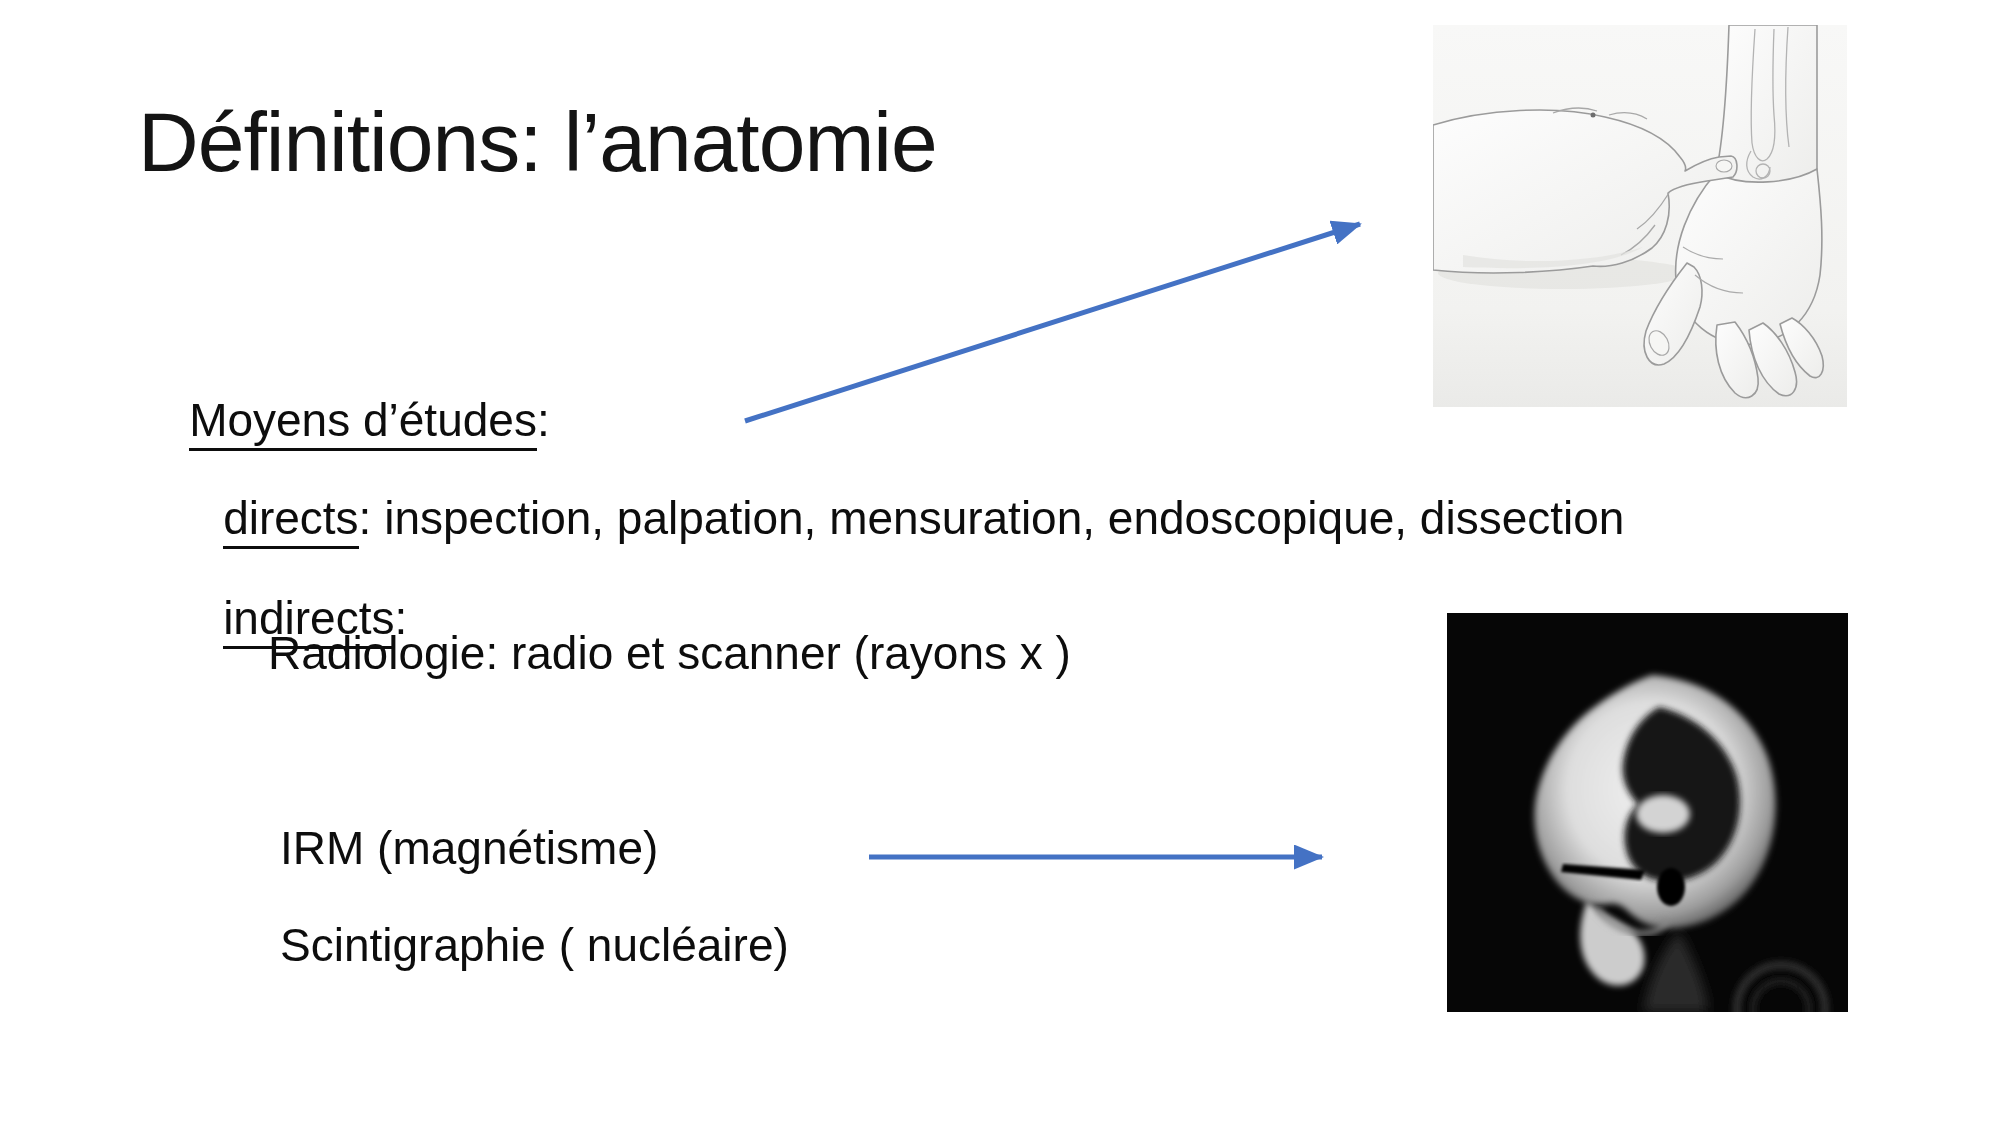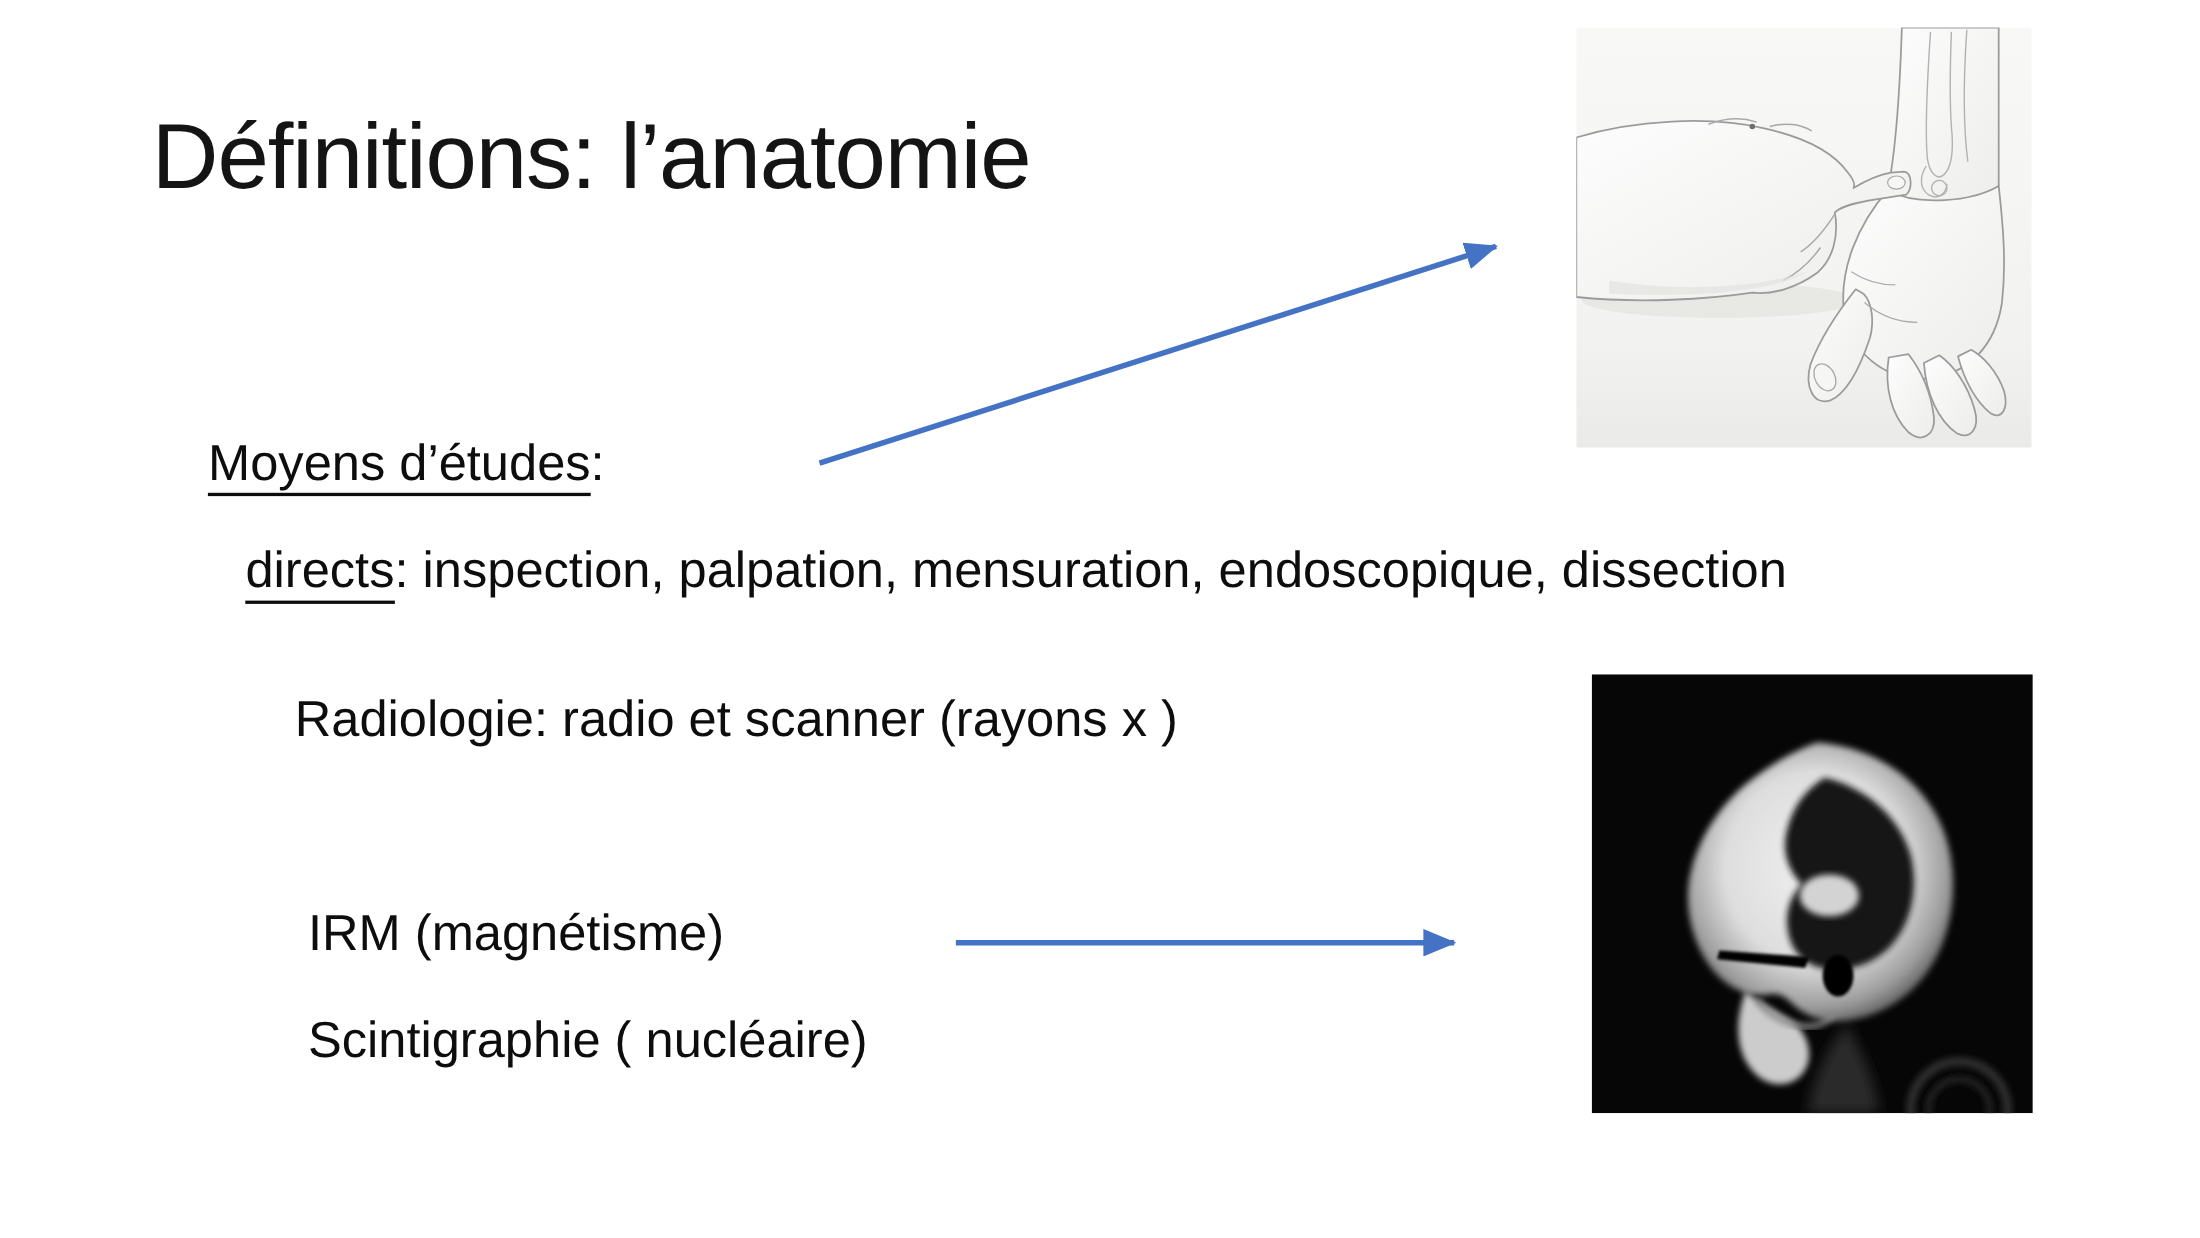--- a/index.html
+++ b/index.html
@@ -37,20 +37,23 @@
   <div class="title">Définitions: l’anatomie</div>
 
   <div class="line" style="left:138px;top:330px;">
     <span class="u">Moyens d’études</span><span>:</span>
   </div>
 
   <div class="line" style="left:172px;top:428px;">
     <span class="u">directs</span><span>: inspection, palpation, mensuration, endoscopique, dissection</span>
   </div>
 
+  <div class="line" style="left:172px;top:528px;">
+    <span class="u">indirects</span><span>:</span>
+  </div>
 
   <div class="line" style="left:268px;top:623px;">Radiologie: radio et scanner (rayons x )</div>
   <div class="line" style="left:280px;top:818px;">IRM (magnétisme)</div>
   <div class="line" style="left:280px;top:915px;">Scintigraphie ( nucléaire)</div>
 
   <div class="img-box" style="left:1433px;top:25px;width:414px;height:382px;">
     <svg width="414" height="382" viewBox="0 0 414 382">
       <defs>
         <linearGradient id="bgGrad" x1="0" y1="0" x2="0" y2="1">
           <stop offset="0" stop-color="#f8f8f7"></stop>

